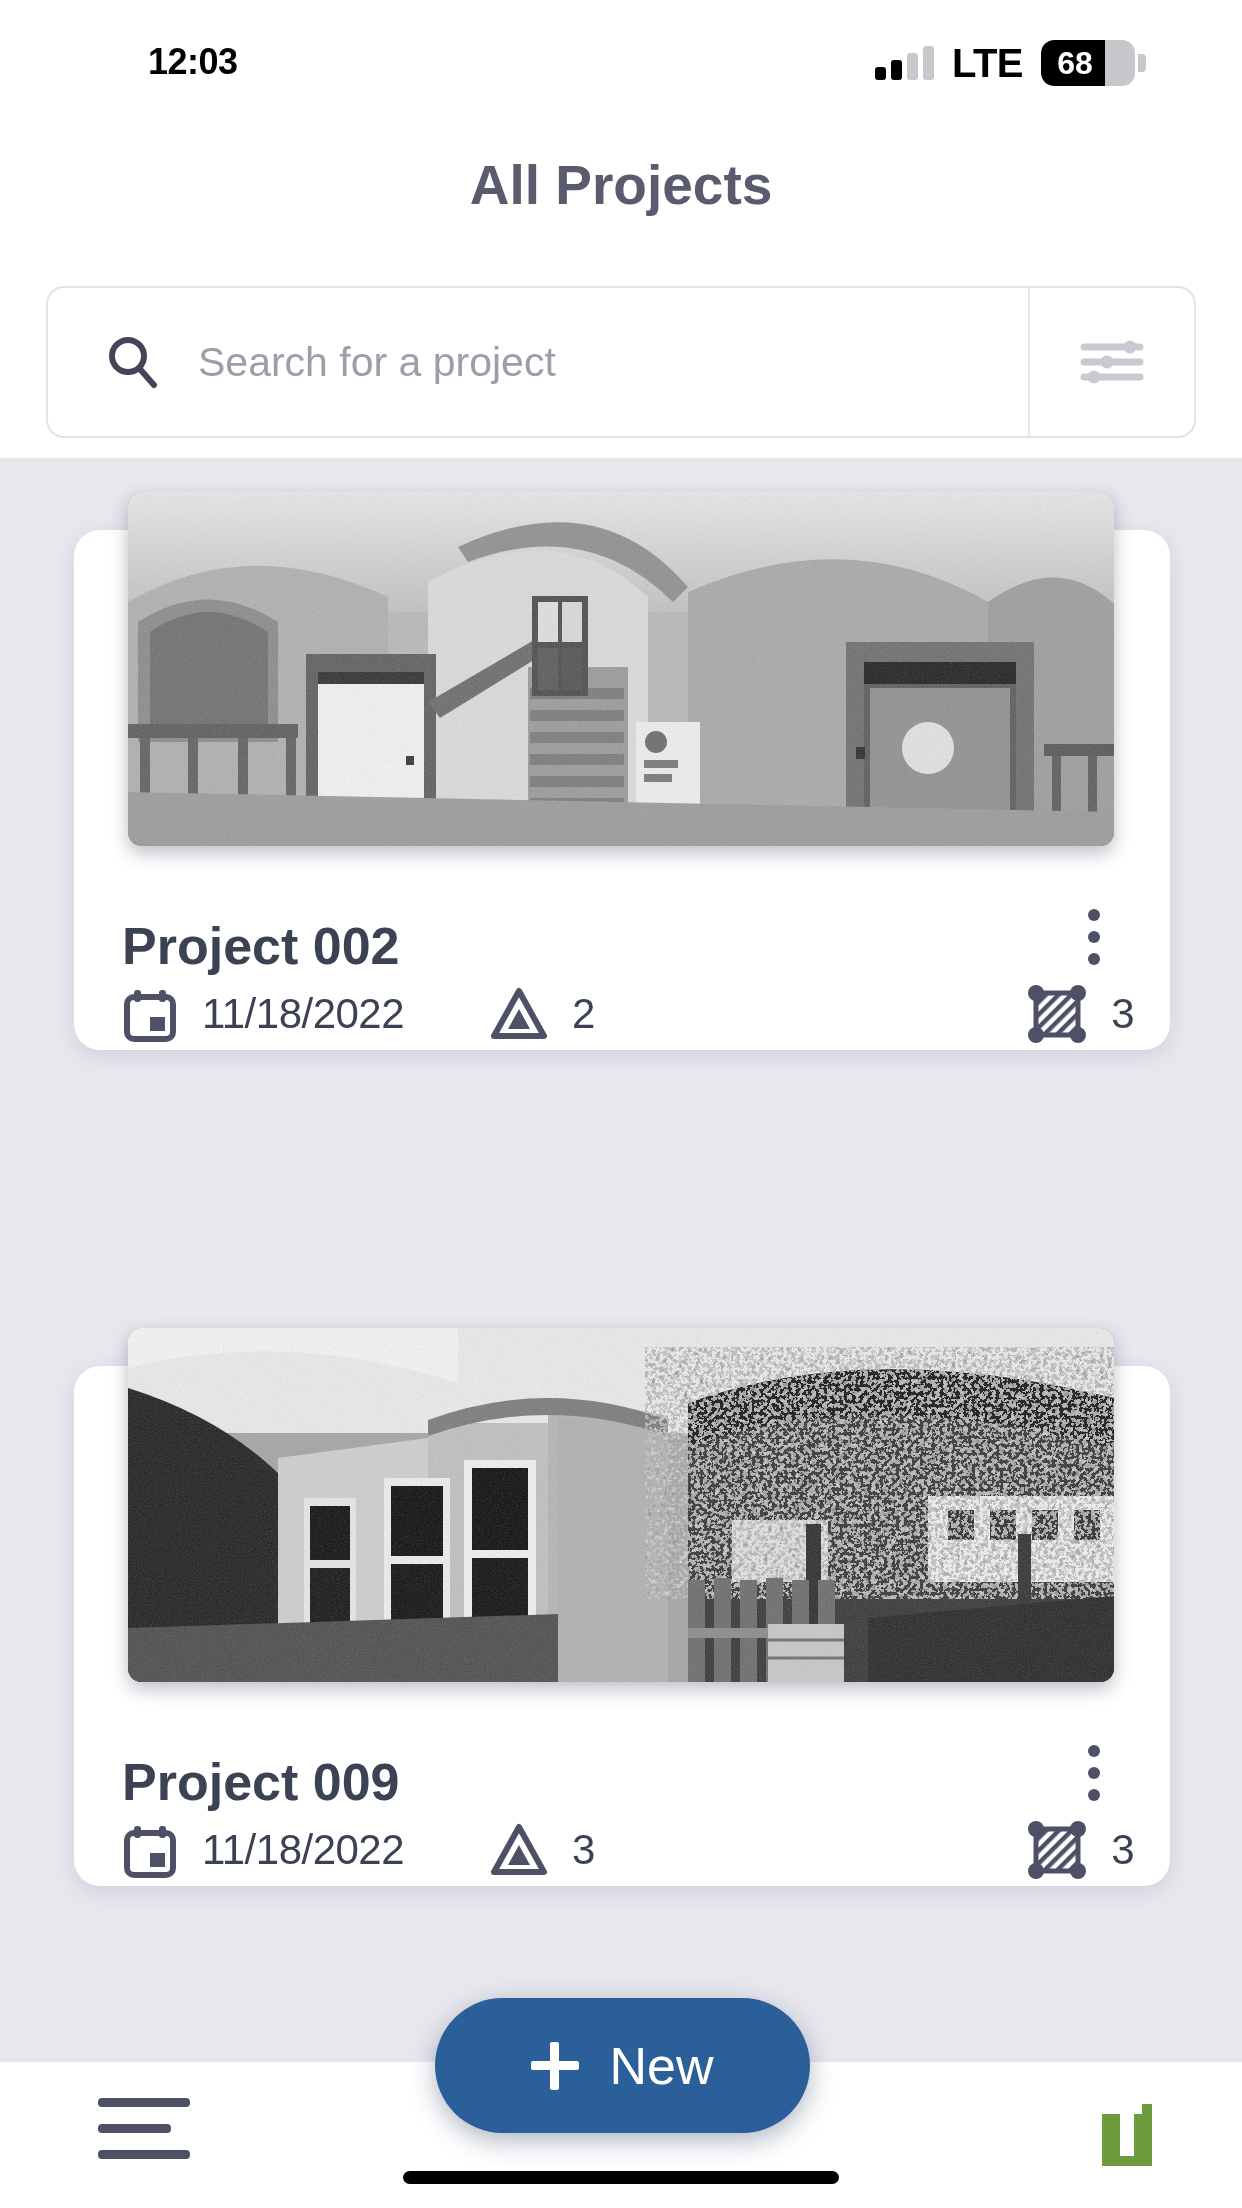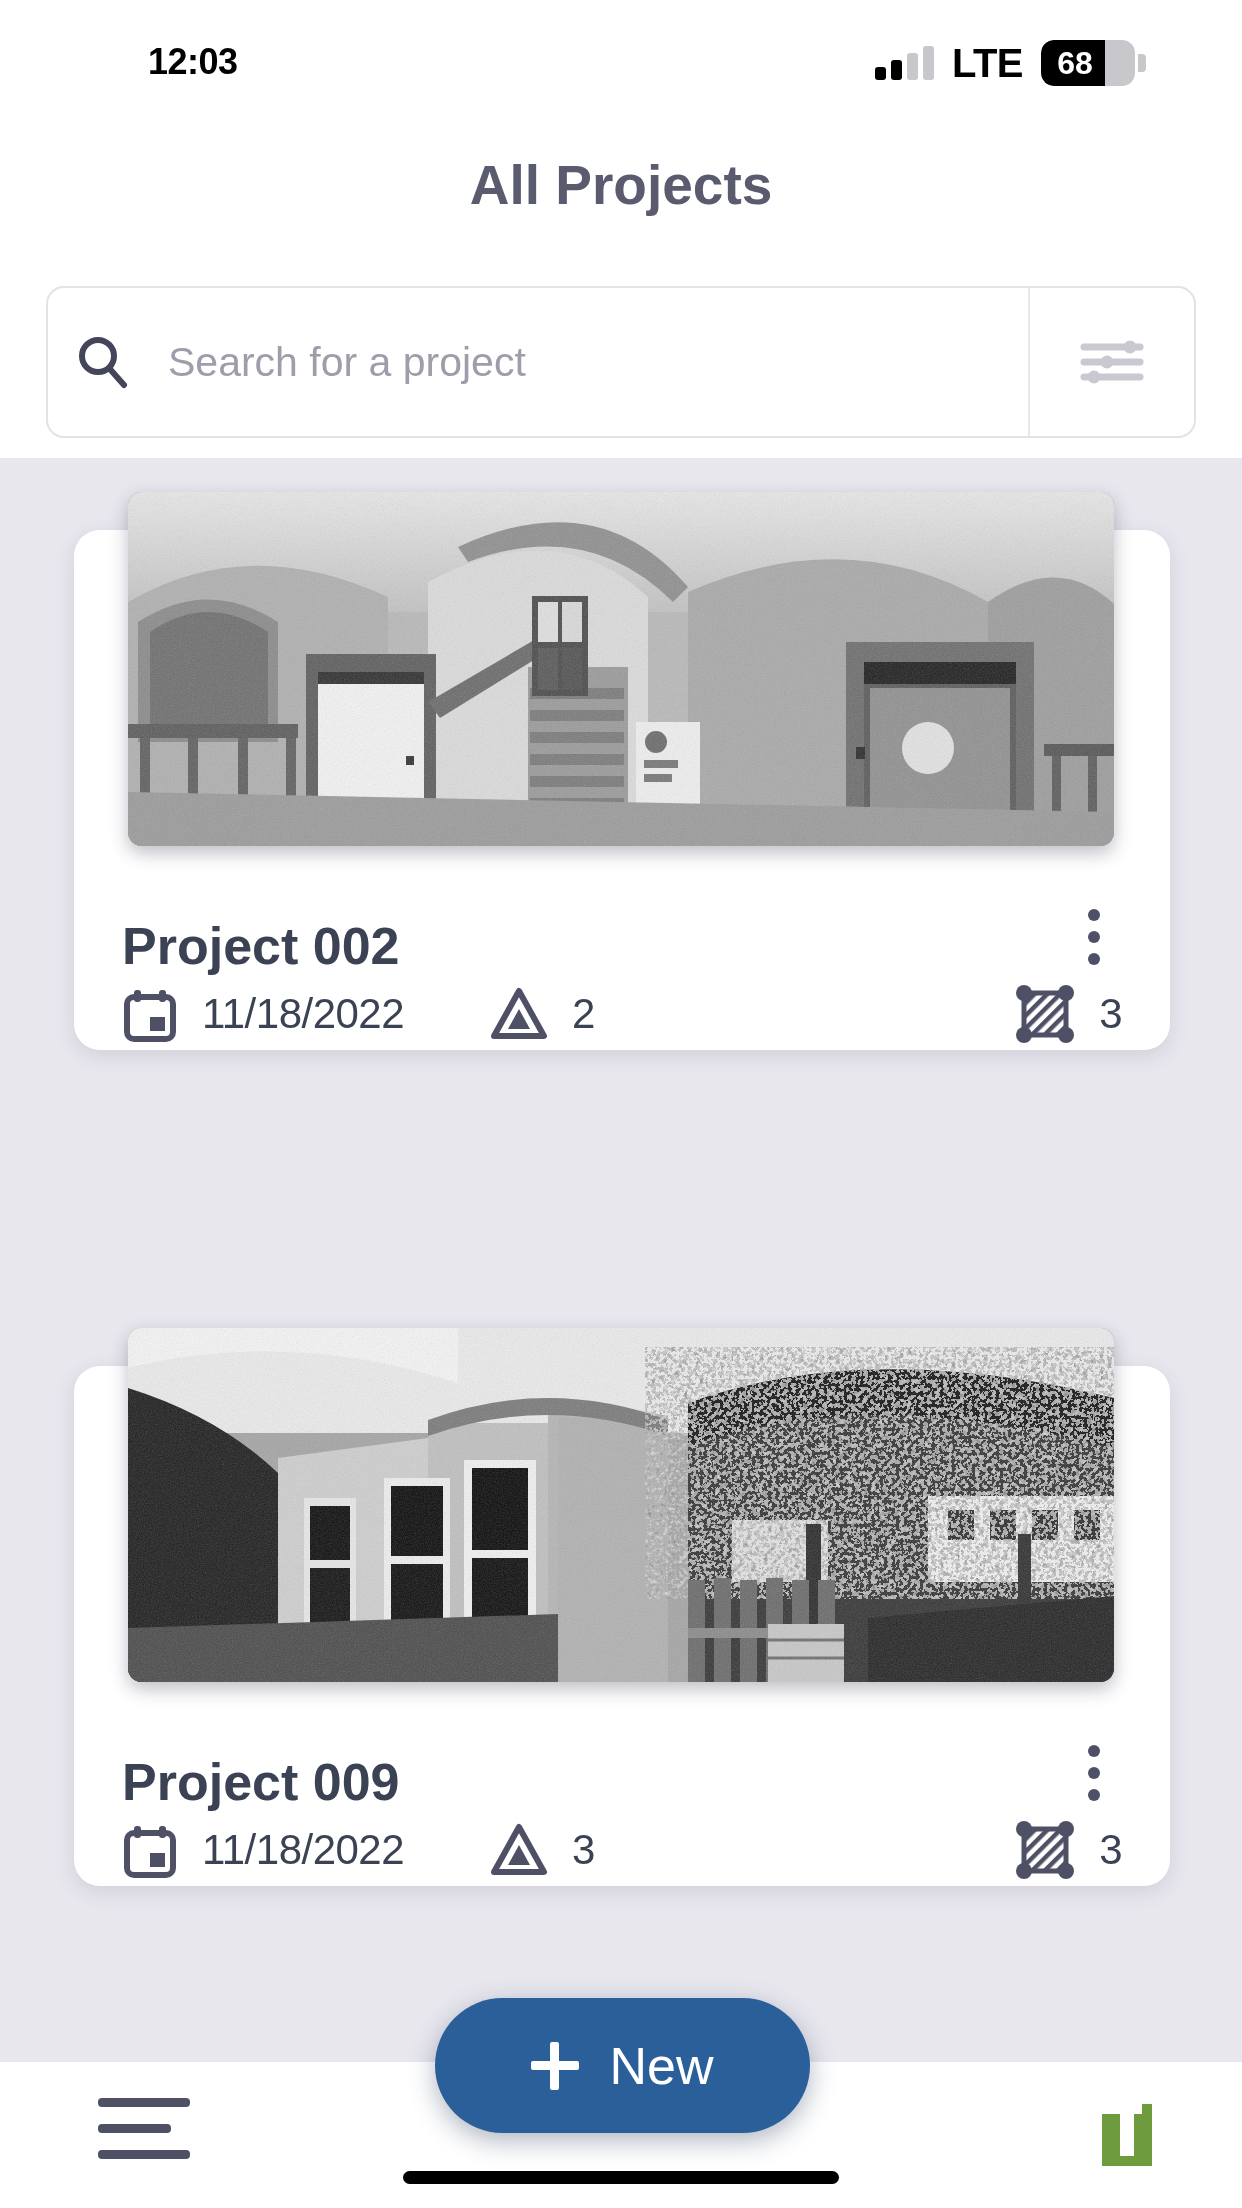--- a/index.html
+++ b/index.html
@@ -137,21 +137,21 @@
     border-radius: 18px;
     background: #ffffff;
     display: flex;
     align-items: stretch;
     overflow: hidden;
   }
   .search-field {
     flex: 1;
     display: flex;
     align-items: center;
-    padding-left: 28px;
+    padding-left: 58px;
     gap: 38px;
   }
   .search-icon { width: 54px; height: 54px; flex: 0 0 auto; }
   .search-input {
     flex: 1;
     border: none;
     outline: none;
     background: transparent;
     font-family: "Liberation Sans", sans-serif;
     font-size: 41px;
@@ -231,21 +231,21 @@
   }
   .kebab span {
     display: block;
     width: 12px; height: 12px;
     border-radius: 50%;
     background: #4e5066;
   }
 
   .card-meta {
     position: absolute;
-    left: 48px; right: 48px;
+    left: 48px; right: 36px;
     top: 448px;
     height: 72px;
     display: flex;
     align-items: center;
   }
   .meta-item {
     display: flex;
     align-items: center;
     gap: 24px;
   }

